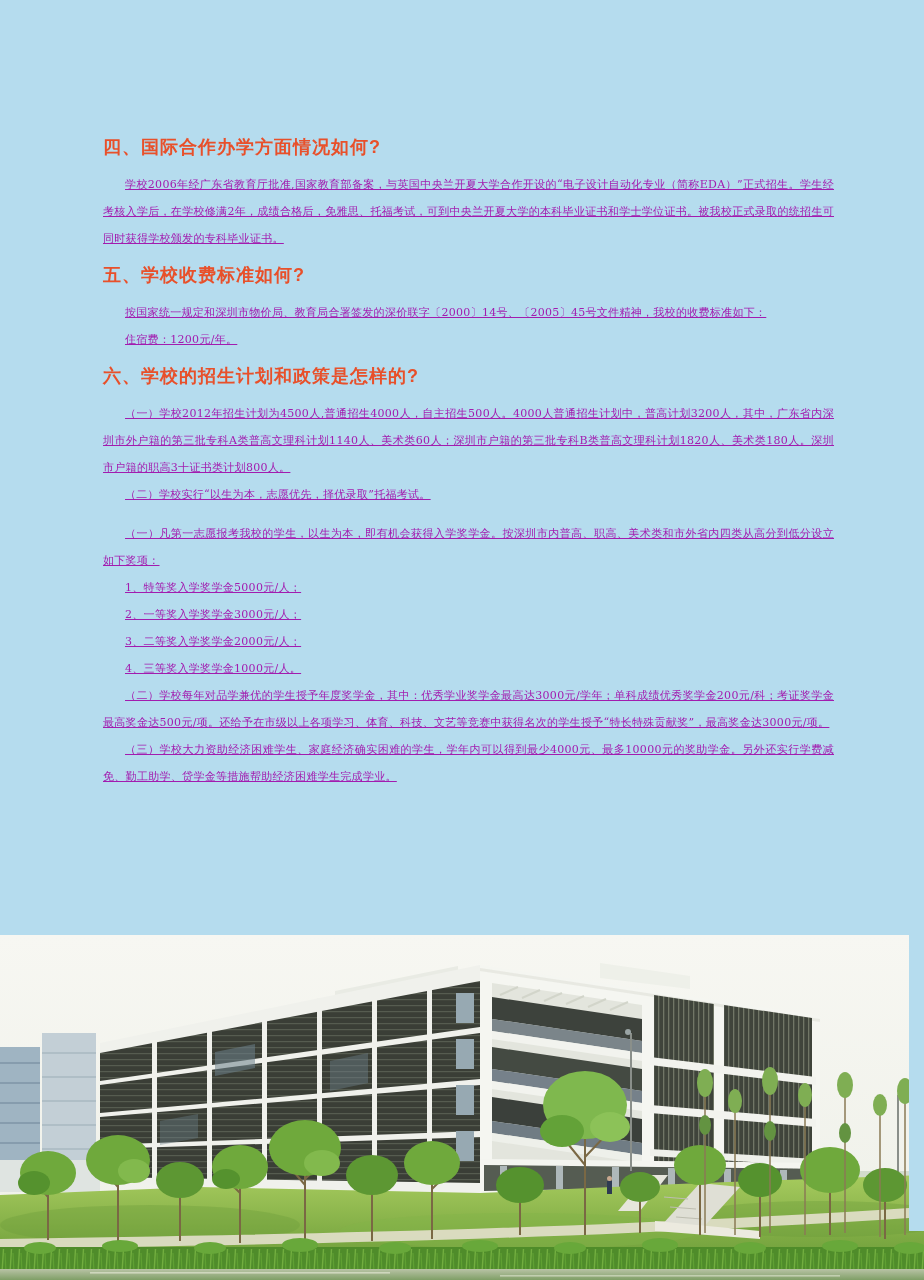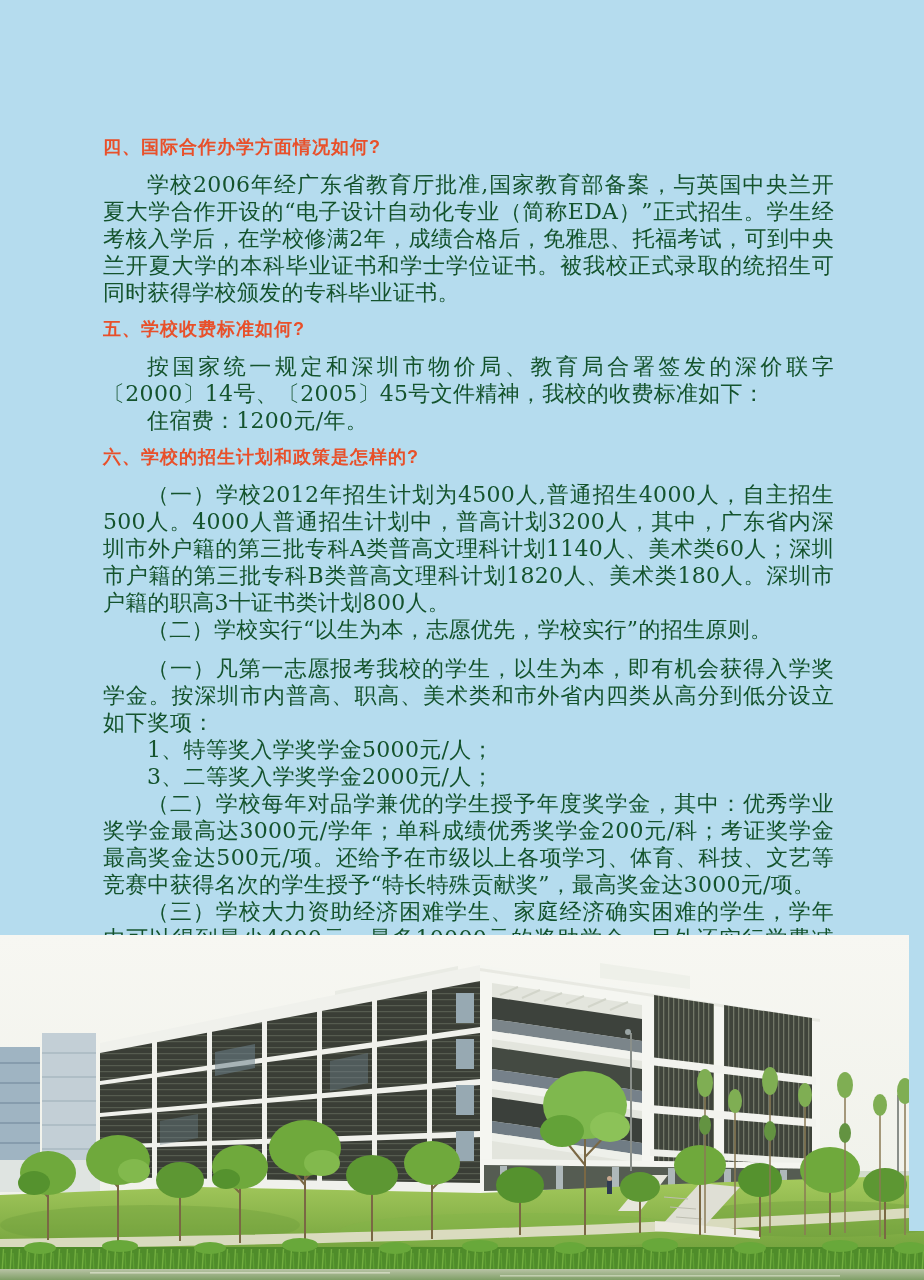--- a/index.html
+++ b/index.html
@@ -12,23 +12,24 @@
     position:absolute;top:136px;left:103px;width:731px;
   }
   .sec{margin-bottom:12px;}
   .sec h2{
     margin:0 0 13px 0;
     font-family:"Liberation Sans", sans-serif;
     font-weight:bold;font-size:18px;line-height:22px;
     color:#e8502a;letter-spacing:1px;
   }
   .sec p{
-    margin:0;font-size:22px;line-height:27px;
-    color:#14532d;text-align:justify;text-indent:2em;
+    margin:0;font-size:11px;line-height:27px;
+    color:#a21caf;text-align:justify;text-indent:2em;
     letter-spacing:0.3px;
+    text-decoration:underline;
   }
   .photo{
     position:absolute;left:0;top:935px;width:924px;height:345px;
   }
   .photo svg{display:block;width:924px;height:345px;}
 </style>
 </head>
 <body>
 
 <div class="content">
@@ -40,27 +41,29 @@
 
   <section class="sec">
     <h2>五、学校收费标准如何?</h2>
     <p>按国家统一规定和深圳市物价局、教育局合署签发的深价联字〔2000〕14号、〔2005〕45号文件精神，我校的收费标准如下：</p>
     <p>住宿费：1200元/年。</p>
   </section>
 
   <section class="sec">
     <h2>六、学校的招生计划和政策是怎样的?</h2>
     <p>（一）学校2012年招生计划为4500人,普通招生4000人，自主招生500人。4000人普通招生计划中，普高计划3200人，其中，广东省内深圳市外户籍的第三批专科A类普高文理科计划1140人、美术类60人；深圳市户籍的第三批专科B类普高文理科计划1820人、美术类180人。深圳市户籍的职高3十证书类计划800人。</p>
-    <p>（二）学校实行“以生为本，志愿优先，学校实行”的招生原则。</p>
+    <p>（二）学校实行“以生为本，志愿优先，择优录取”托福考试。</p>
   </section>
 
   <section class="sec">
     <p>（一）凡第一志愿报考我校的学生，以生为本，即有机会获得入学奖学金。按深圳市内普高、职高、美术类和市外省内四类从高分到低分设立如下奖项：</p>
     <p>1、特等奖入学奖学金5000元/人；</p>
+    <p>2、一等奖入学奖学金3000元/人；</p>
     <p>3、二等奖入学奖学金2000元/人；</p>
+    <p>4、三等奖入学奖学金1000元/人。</p>
     <p>（二）学校每年对品学兼优的学生授予年度奖学金，其中：优秀学业奖学金最高达3000元/学年；单科成绩优秀奖学金200元/科；考证奖学金最高奖金达500元/项。还给予在市级以上各项学习、体育、科技、文艺等竞赛中获得名次的学生授予“特长特殊贡献奖”，最高奖金达3000元/项。</p>
     <p>（三）学校大力资助经济困难学生、家庭经济确实困难的学生，学年内可以得到最少4000元、最多10000元的奖助学金。另外还实行学费减免、勤工助学、贷学金等措施帮助经济困难学生完成学业。</p>
   </section>
 
 </div>
 
 <div class="photo">
 <svg viewBox="0 0 924 345" preserveAspectRatio="none">
   <defs>
     <linearGradient id="skyg" x1="0" y1="0" x2="0" y2="1">

